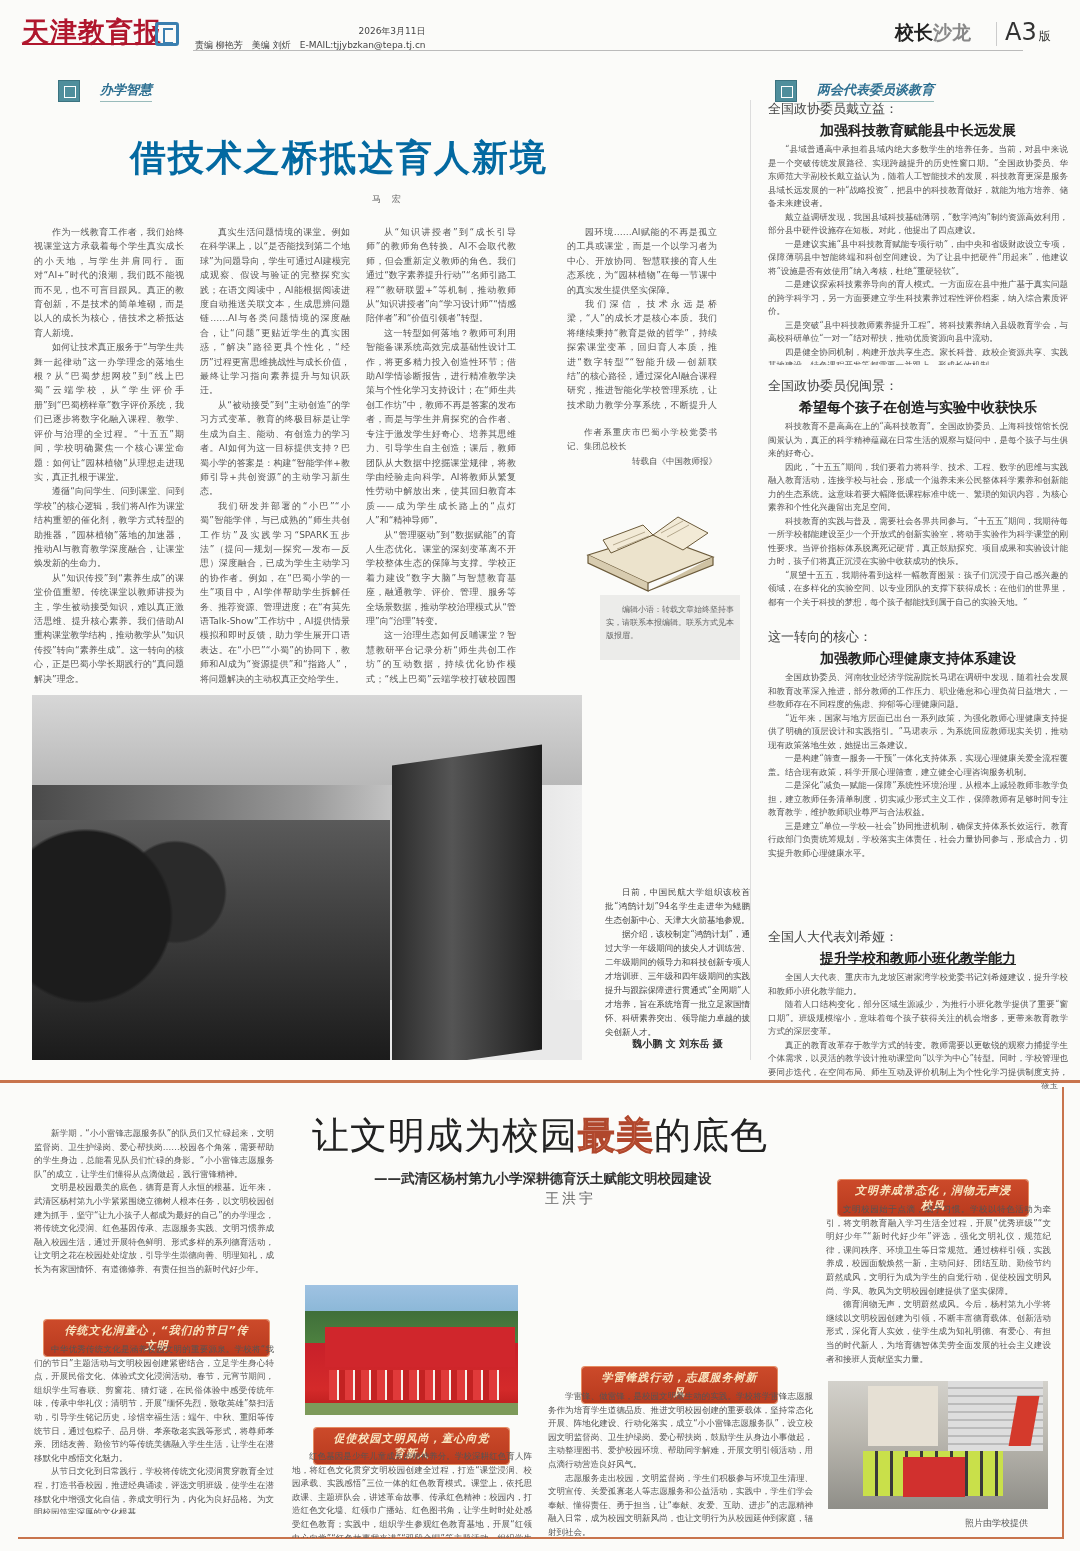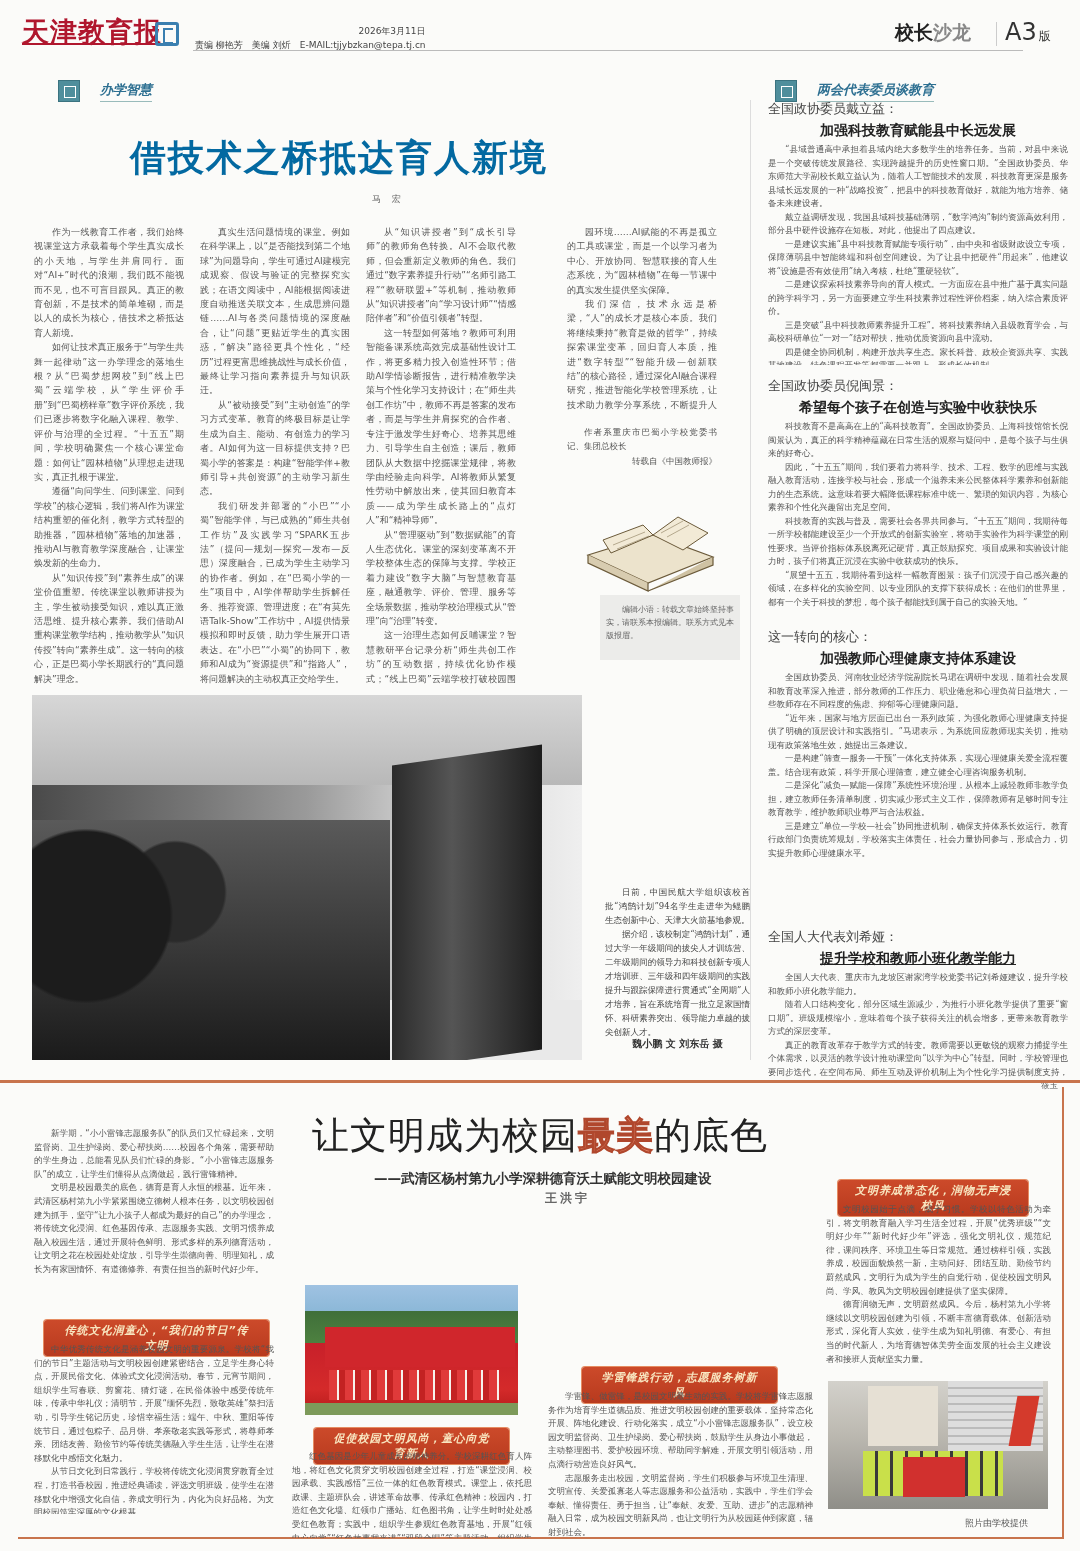--- a/index.html
+++ b/index.html
@@ -37,21 +37,21 @@
   .caption-col p { text-indent: 2em; }
   .credit { font-size: 10px; font-weight: bold; color: #333; text-align: center; }
   .books { left: 583px; top: 505px; width: 135px; height: 90px; }
   .note-box { left: 600px; top: 595px; width: 140px; height: 65px; background: #ececea; padding: 8px 6px; font-size: 8px; line-height: 13px; color: #666; font-family: "DejaVu Serif", serif; }
   .note-box p { text-indent: 2em; }
   .bottom-rule { left: 0; top: 1080px; width: 1080px; height: 3px; background: #c8744d; }
   .bottom-frame { left: 18px; top: 1087px; width: 1046px; height: 452px; border: 2px solid #c8744d; border-left: none; border-top: none; }
   .b-title { left: 312px; top: 1111px; font-size: 37px; color: #222; letter-spacing: 1px; }
   .b-title .hl { color: #e78a6b; -webkit-text-stroke: 1px #b0472d; font-weight: bold; }
   .b-subtitle { left: 374px; top: 1170px; font-size: 13.5px; font-weight: bold; color: #333; }
-  .b-author { left: 545px; top: 1190px; font-size: 12px; color: #666; letter-spacing: 3px; font-weight: bold; }
+  .b-author { left: 545px; top: 1190px; font-size: 14px; color: #666; letter-spacing: 3px; }
   .red-banner { background: linear-gradient(180deg,#cc4a2a,#b83a1e); color: #f8e6c0; font-size: 11px; font-weight: bold; font-style: italic; text-align: center; padding: 3px 16px; border-radius: 3px; letter-spacing: 1px; box-shadow: 0 0 0 1px #e58c62; }
   .photo-stage { left: 305px; top: 1285px; width: 213px; height: 130px; background: linear-gradient(180deg,#9fc2e2 0%,#8cb8d8 20%,#3f6f3a 20%,#4e8140 45%,#c8202a 45%,#d42a2a 80%,#b41a1a 100%); overflow: hidden; }
   .photo-stage .board { position: absolute; left: 20px; top: 42px; width: 190px; height: 40px; background: #d0262c; color: #fbe7b0; font-size: 10px; font-weight: bold; font-style: italic; padding: 10px 4px; }
   .photo-stage .kids { position: absolute; left: 24px; top: 85px; width: 170px; height: 30px; background: repeating-linear-gradient(90deg,#e03a3a 0 8px,#f6f2ec 8px 10px,#c32222 10px 16px); }
   .photo-stage .ground { position: absolute; left: 0; bottom: 0; width: 100%; height: 12px; background: #7d9a5a; }
   .photo-volunteer { left: 828px; top: 1381px; width: 220px; height: 128px; background: linear-gradient(180deg,#d3d1cb 0%,#bdbab2 40%,#8f8e88 100%); overflow: hidden; }
   .photo-volunteer .bldg { position: absolute; left: 40px; top: 5px; width: 70px; height: 60px; background: #e6e0d4; }
   .photo-volunteer .bldg2 { position: absolute; left: 120px; top: 0; width: 95px; height: 70px; background: repeating-linear-gradient(180deg,#ddd 0 6px,#bbb 6px 8px); }
   .photo-volunteer .people { position: absolute; left: 35px; top: 70px; width: 140px; height: 45px; background: repeating-linear-gradient(90deg,#c9e04a 0 12px,#3a3a3a 12px 15px); }
   .photo-volunteer .banner { position: absolute; left: 75px; top: 76px; width: 62px; height: 40px; background: #d1302e; }

